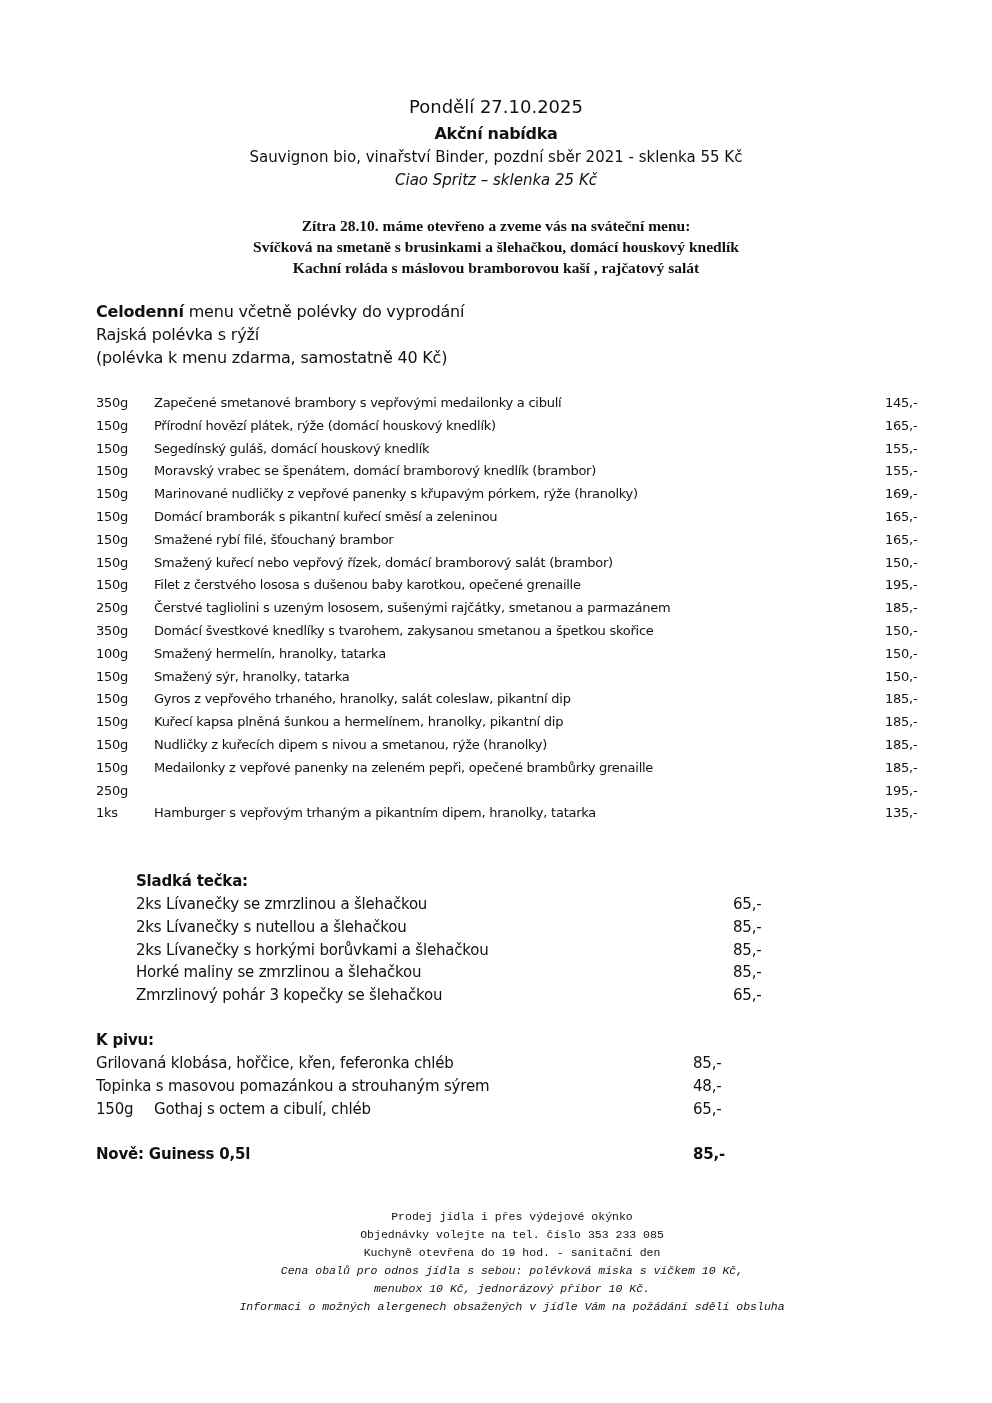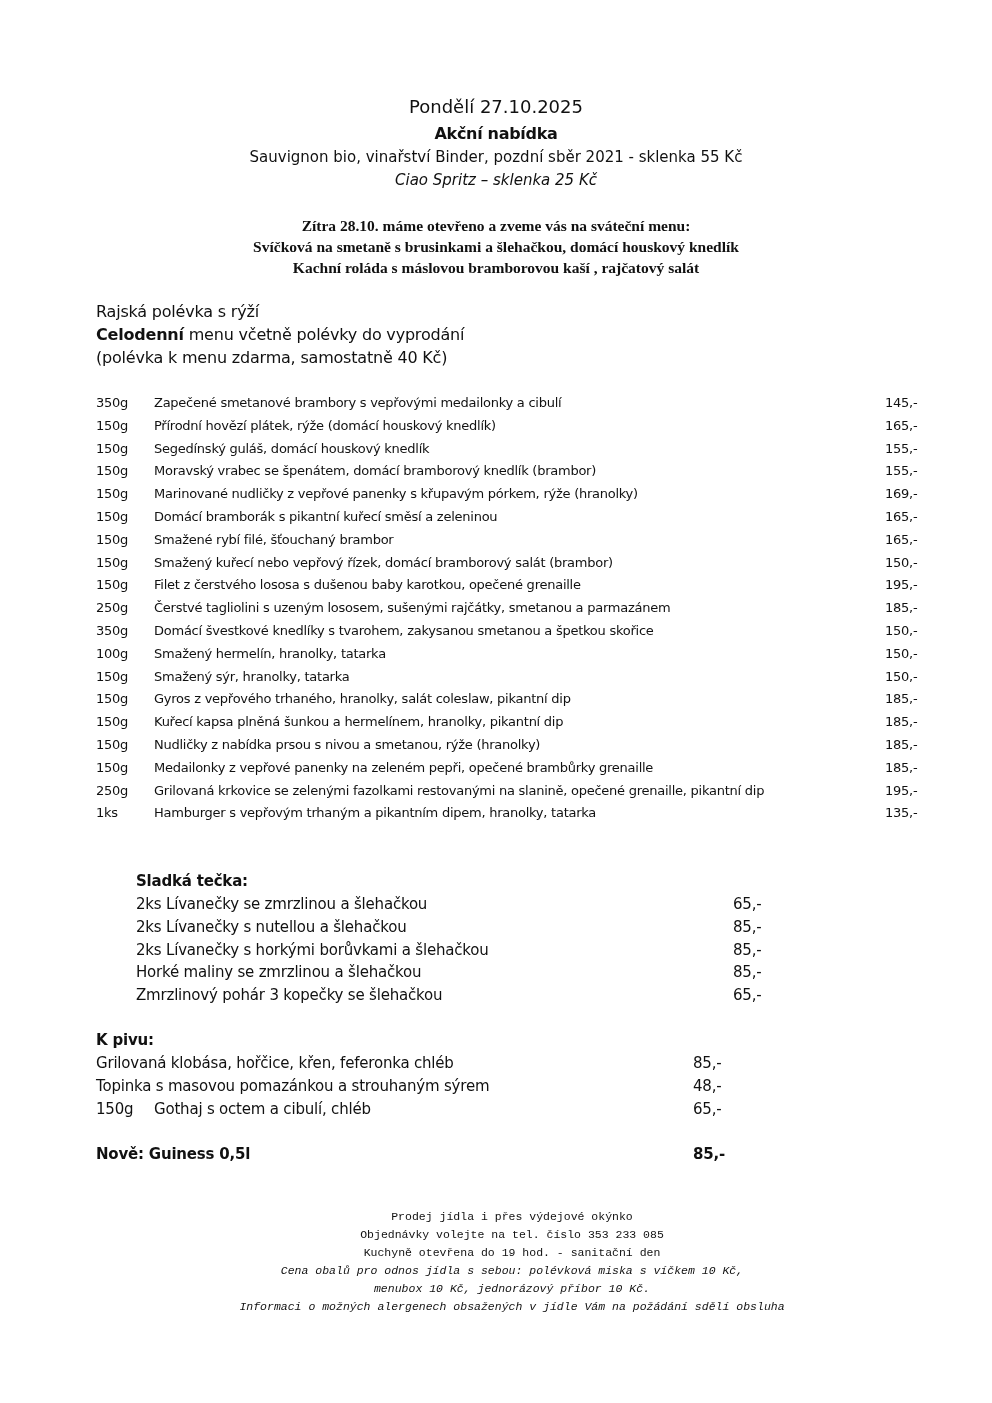--- a/index.html
+++ b/index.html
@@ -45,22 +45,22 @@
   <div class="center promo-line">Sauvignon bio, vinařství Binder,  pozdní sběr 2021 - sklenka  55 Kč</div>
   <div class="center promo-line2">Ciao Spritz – sklenka  25 Kč</div>
 
   <div class="tomorrow">
     <div>Zítra  28.10. máme otevřeno a zveme vás na sváteční menu:</div>
     <div>Svíčková na smetaně s brusinkami a šlehačkou, domácí houskový knedlík</div>
     <div>Kachní roláda s máslovou bramborovou kaší , rajčatový salát</div>
   </div>
 
   <div class="sec-head">
+    <div><b>Celodenní</b><span> menu včetně polévky do vyprodání</span></div>
     <div>Rajská polévka s rýží</div>
-    <div><b>Celodenní</b><span> menu včetně polévky do vyprodání</span></div>
     <div>(polévka k menu zdarma, samostatně 40 Kč)</div>
   </div>
 
   <div class="menu" id="daily-items">
       <div class="row">
         <span class="w">350g</span>
         <span class="n">Zapečené smetanové brambory s vepřovými medailonky a cibulí</span>
         <span class="p">145,-</span>
       </div>
       <div class="row">
@@ -128,31 +128,30 @@
         <span class="n">Gyros z vepřového trhaného, hranolky, salát coleslaw, pikantní dip</span>
         <span class="p">185,-</span>
       </div>
       <div class="row">
         <span class="w">150g</span>
         <span class="n">Kuřecí kapsa plněná šunkou a hermelínem, hranolky, pikantní dip</span>
         <span class="p">185,-</span>
       </div>
       <div class="row">
         <span class="w">150g</span>
-        <span class="n">Nudličky z nabídka prsou s nivou a smetanou, rýže (hranolky)</span>
+        <span class="n">Nudličky z kuřecích dipem s nivou a smetanou, rýže (hranolky)</span>
         <span class="p">185,-</span>
       </div>
       <div class="row">
         <span class="w">150g</span>
         <span class="n">Medailonky z vepřové panenky na zeleném pepři, opečené brambůrky grenaille</span>
         <span class="p">185,-</span>
       </div>
       <div class="row">
         <span class="w">250g</span>
-        <span class="n">Grilovaná krkovice se zelenými fazolkami restovanými na slanině, opečené grenaille, pikantní dip</span>
         <span class="p">195,-</span>
       </div>
       <div class="row">
         <span class="w">1ks</span>
         <span class="n">Hamburger s vepřovým trhaným a pikantním dipem, hranolky, tatarka</span>
         <span class="p">135,-</span>
       </div>
     </div>
 
   <div class="list dessert">

